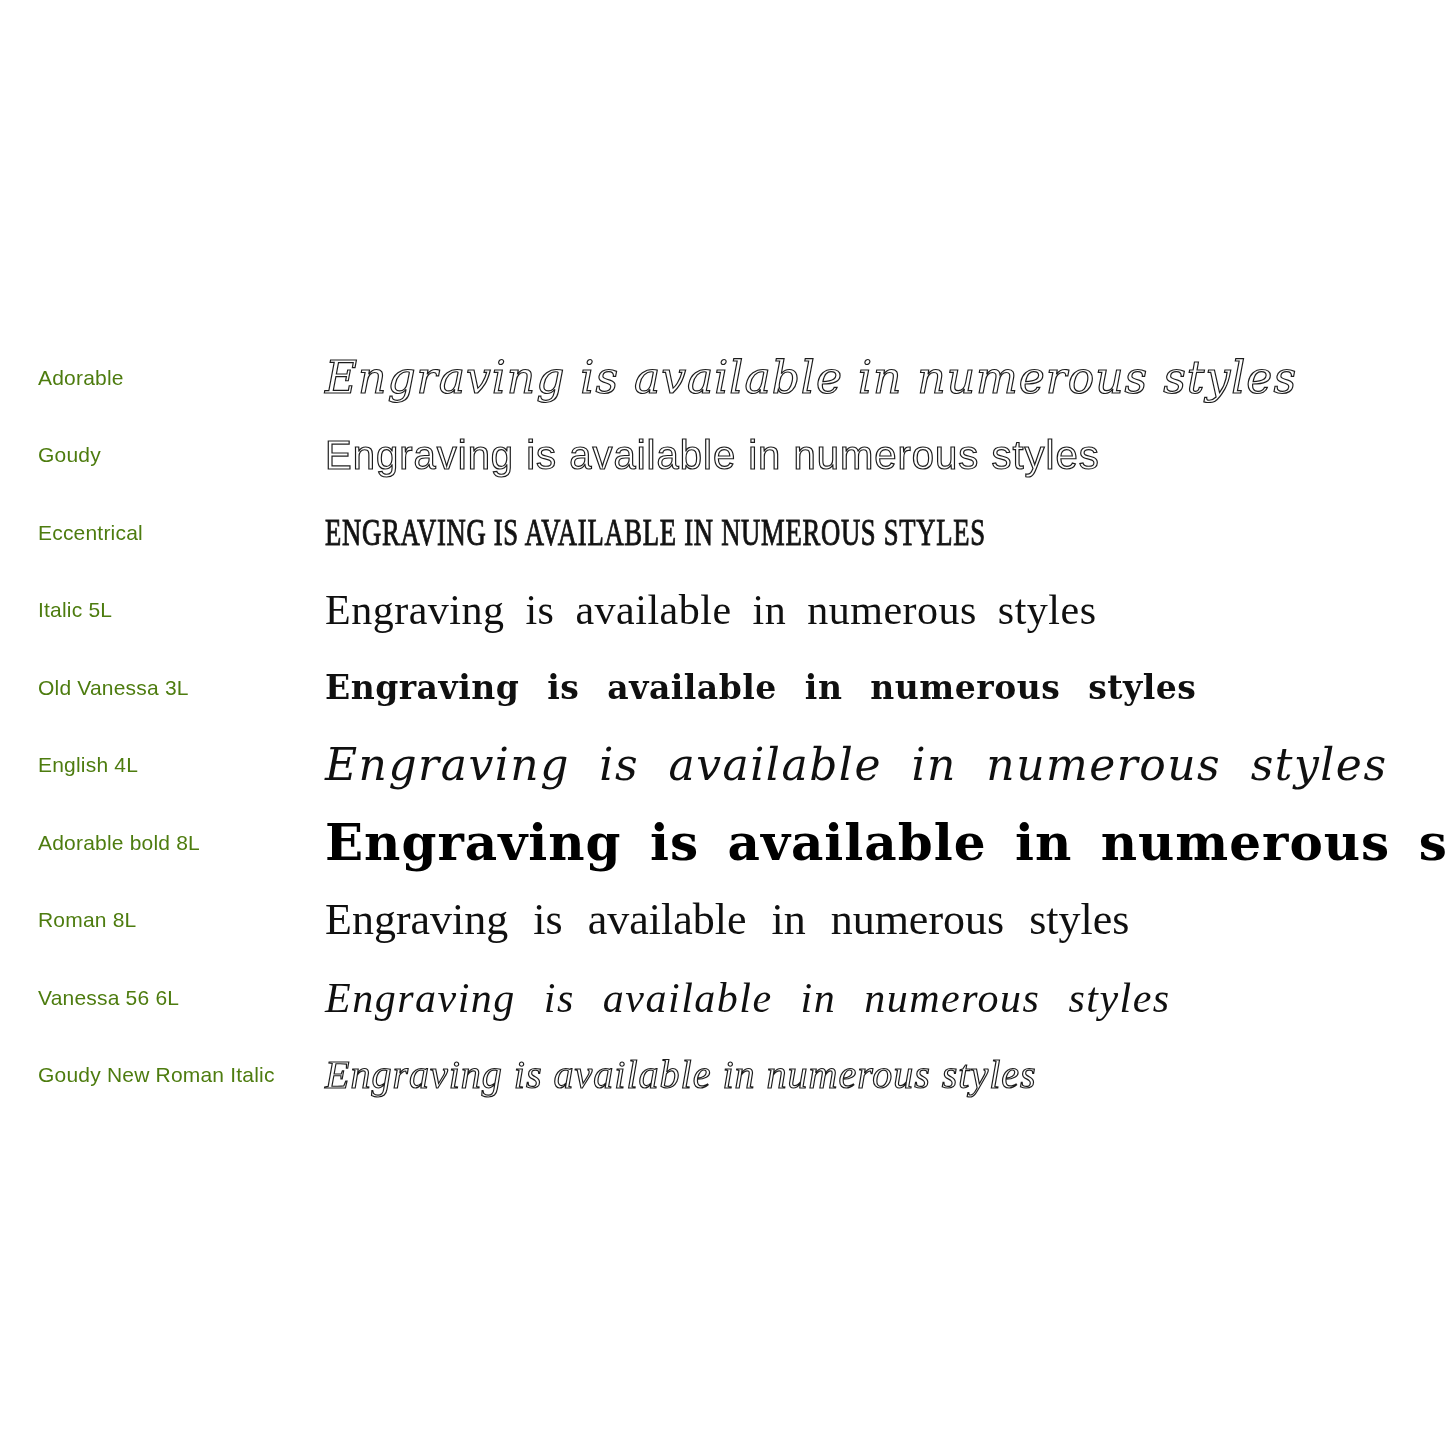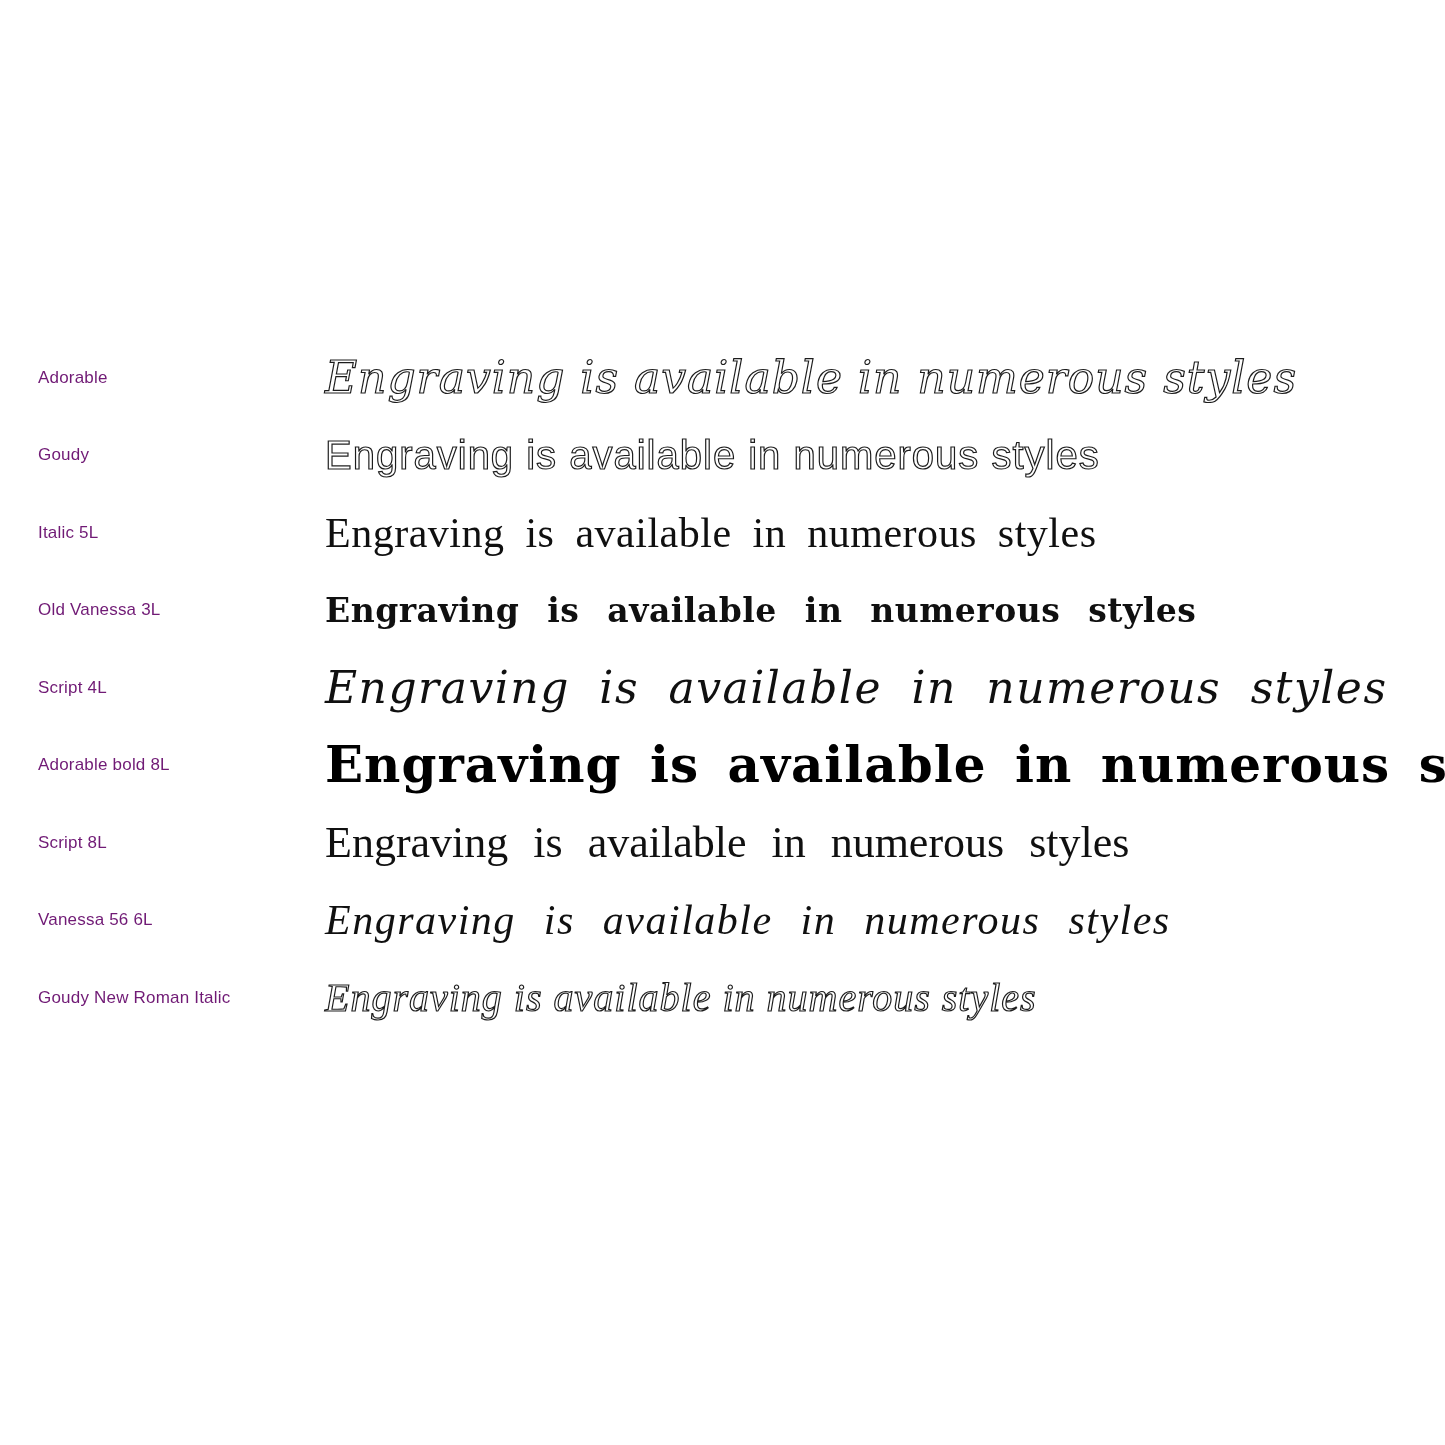--- a/index.html
+++ b/index.html
@@ -20,24 +20,24 @@
   }
   .font-row {
     display: flex;
     align-items: center;
     height: 77.5px;
     white-space: nowrap;
   }
   .font-label {
     flex: 0 0 287px;
     font-family: "Liberation Sans", "DejaVu Sans", sans-serif;
-    font-size: 17px;
+    font-size: 21px;
     font-weight: 400;
     letter-spacing: 0.2px;
-    color: #701a75;
+    color: #4d7c0f;
   }
   .font-sample {
     flex: 0 0 auto;
     color: #101010;
     line-height: 1;
   }
 
   
   .outline { color: #6a6a6a; }
   @supports (-webkit-text-stroke: 1px black) {
@@ -133,43 +133,47 @@
   <div class="font-row">
     <div class="font-label">Adorable</div>
     <div class="font-sample s-adorable outline">Engraving is available in numerous styles</div>
   </div>
 
   <div class="font-row">
     <div class="font-label">Goudy</div>
     <div class="font-sample s-ariel outline">Engraving is available in numerous styles</div>
   </div>
 
+  <div class="font-row">
+    <div class="font-label">Eccentrical</div>
+    <div class="font-sample s-eccentrical">ENGRAVING IS AVAILABLE IN NUMEROUS STYLES</div>
+  </div>
 
   <div class="font-row">
     <div class="font-label">Italic 5L</div>
     <div class="font-sample s-goudy">Engraving is available in numerous styles</div>
   </div>
 
   <div class="font-row">
     <div class="font-label">Old Vanessa 3L</div>
     <div class="font-sample s-oldenglish">Engraving is available in numerous styles</div>
   </div>
 
   <div class="font-row">
-    <div class="font-label">Script 4L</div>
+    <div class="font-label">English 4L</div>
     <div class="font-sample s-script">Engraving is available in numerous styles</div>
   </div>
 
   <div class="font-row">
     <div class="font-label">Adorable bold 8L</div>
     <div class="font-sample s-stencil">Engraving is available in numerous styles</div>
   </div>
 
   <div class="font-row">
-    <div class="font-label">Script 8L</div>
+    <div class="font-label">Roman 8L</div>
     <div class="font-sample s-times">Engraving is available in numerous styles</div>
   </div>
 
   <div class="font-row">
     <div class="font-label">Vanessa 56 6L</div>
     <div class="font-sample s-vanessa">Engraving is available in numerous styles</div>
   </div>
 
   <div class="font-row">
     <div class="font-label">Goudy New Roman Italic</div>

